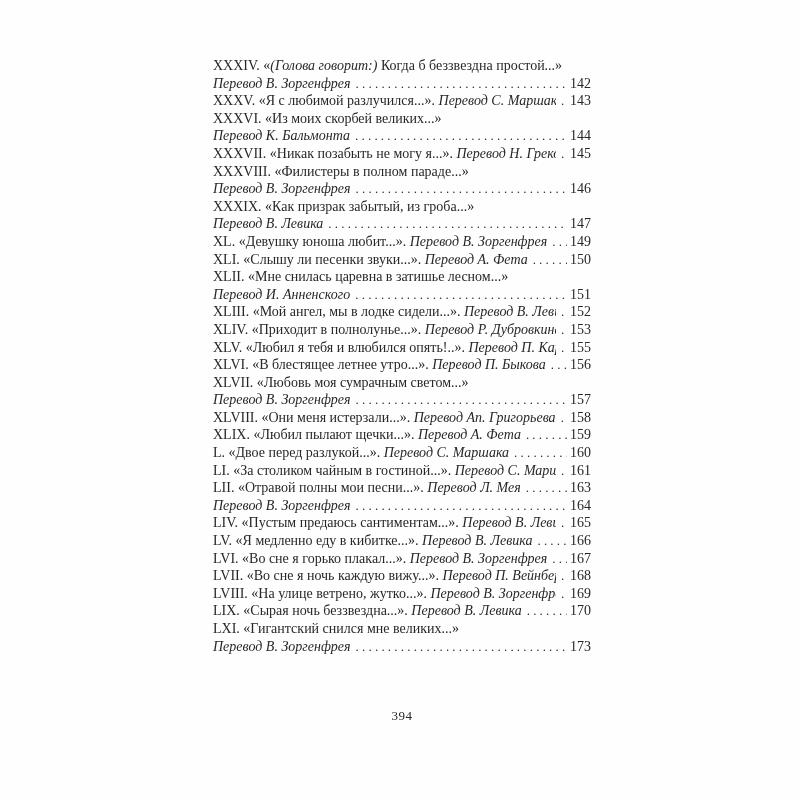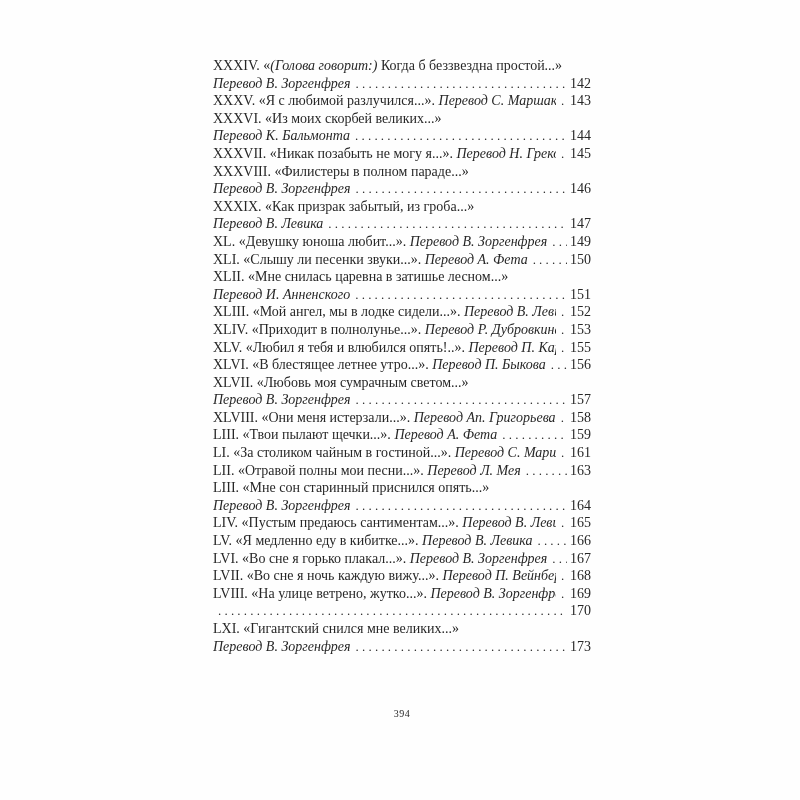--- a/index.html
+++ b/index.html
@@ -52,21 +52,21 @@
   .pagenum {
     flex: 0 0 auto;
     text-align: left;
   }
   .footer {
     position: absolute;
     top: 708px;
     left: 213px;
     width: 378px;
     text-align: center;
-    font-size: 10px;
+    font-size: 13px;
     letter-spacing: 0.5px;
   }
 </style>
 </head>
 <body>
 
 <div class="toc">
   <div class="line">
     <span class="txt"><span>XXXIV. «</span><span class="it">(Голова говорит:)</span><span> Когда б беззвездна простой...»</span></span>
 
@@ -181,42 +181,43 @@
     <span class="pagenum">157</span>
   </div>
 
   <div class="line">
     <span class="txt"><span>XLVIII. «Они меня истерзали...». </span><span class="it">Перевод Ап. Григорьева</span></span>
     <span class="leader"></span>
     <span class="pagenum">158</span>
   </div>
 
   <div class="line">
-    <span class="txt"><span>LIII. «Твои пылают щечки...». </span><span class="it">Перевод А. Фета</span></span>
+    <span class="txt"><span>XLIX. «Любил пылают щечки...». </span><span class="it">Перевод А. Фета</span></span>
     <span class="leader"></span>
     <span class="pagenum">159</span>
   </div>
 
+  <div class="line">
+    <span class="txt"><span>L. «Двое перед разлукой...». </span><span class="it">Перевод С. Маршака</span></span>
+    <span class="leader"></span>
+    <span class="pagenum">160</span>
+  </div>
 
   <div class="line">
     <span class="txt"><span>LI. «За столиком чайным в гостиной...». </span><span class="it">Перевод С. Маршака</span></span>
     <span class="leader"></span>
     <span class="pagenum">161</span>
   </div>
 
   <div class="line">
     <span class="txt"><span>LII. «Отравой полны мои песни...». </span><span class="it">Перевод Л. Мея</span></span>
     <span class="leader"></span>
     <span class="pagenum">163</span>
   </div>
 
-  <div class="line">
-    <span class="txt"><span>LIII. «Мне сон старинный приснился опять...»</span></span>
-
-  </div>
 
   <div class="line">
     <span class="txt"><span class="it">Перевод В. Зоргенфрея</span></span>
     <span class="leader"></span>
     <span class="pagenum">164</span>
   </div>
 
   <div class="line">
     <span class="txt"><span>LIV. «Пустым предаюсь сантиментам...». </span><span class="it">Перевод В. Левика</span></span>
     <span class="leader"></span>
@@ -241,20 +242,21 @@
     <span class="pagenum">168</span>
   </div>
 
   <div class="line">
     <span class="txt"><span>LVIII. «На улице ветрено, жутко...». </span><span class="it">Перевод В. Зоргенфрея</span></span>
     <span class="leader"></span>
     <span class="pagenum">169</span>
   </div>
 
   <div class="line">
+    <span class="txt"><span>LIX. «Сырая ночь беззвездна...». </span><span class="it">Перевод В. Левика</span></span>
     <span class="leader"></span>
     <span class="pagenum">170</span>
   </div>
 
 
   <div class="line">
     <span class="txt"><span>LXI. «Гигантский снился мне великих...»</span></span>
 
   </div>
 

